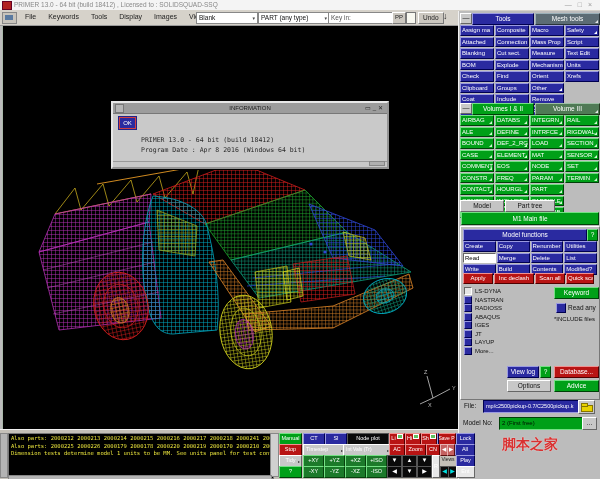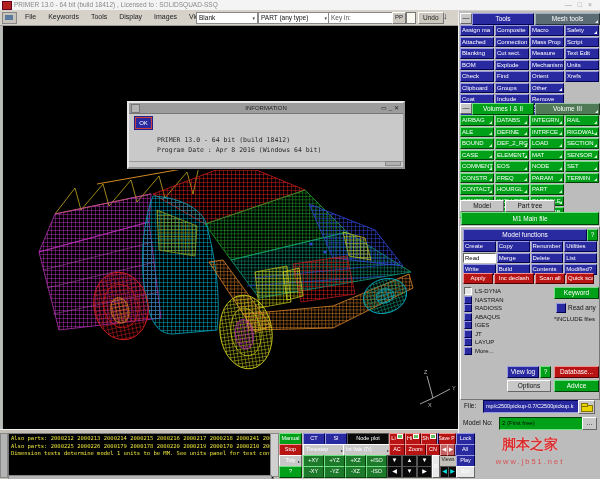--- a/index.html
+++ b/index.html
@@ -27,21 +27,21 @@
   #pp-btn{background:#ccc8c0;border:1px solid;border-color:#fff #777 #777 #fff;font-size:6px;
           height:10px;line-height:9px;padding:0 2px;color:#222;}
   #page-ic{width:8px;height:10px;background:#f8f8f0;border:1px solid #777;}
   #undo-btn{background:#ccc8c0;border:1px solid;border-color:#fff #777 #777 #fff;font-size:6.5px;
           height:10px;line-height:9px;padding:0 4px;color:#222;}
 
   
   #canvas{left:2px;top:26px;width:456px;height:403px;background:#000;border-left:1px solid #aab8aa;}
 
   
-  #dialog{left:124px;top:75px;width:274px;height:64px;background:#c9c9c9;
+  #dialog{left:108px;top:75px;width:274px;height:64px;background:#c9c9c9;
           border:2px outset #e8e8e8;box-shadow:1px 1px 0 #000;}
   #dialog-title{left:0;top:0;width:100%;height:10px;background:#9c9c9c;color:#1a1a1a;
                 font-size:6px;text-align:center;line-height:10px;border-bottom:1px solid #777;}
   #dialog-controls{right:2px;top:1px;font-size:6px;color:#222;letter-spacing:2px;}
   #dialog-grip{left:2px;top:1px;width:7px;height:7px;border:1px solid #777;background:#b5b5b5;}
   #dialog-ok{left:6px;top:14px;width:15px;height:10px;background:#2a2aa0;color:#fff;font-size:6px;
              text-align:center;line-height:10px;border:1px solid #d04040;outline:1px solid #22228a;}
   .dialog-line{left:28px;color:#2a2a2a;font-family:"DejaVu Sans Mono",monospace;font-size:6.5px;}
   #dialog-foot{left:0;bottom:0;width:100%;height:5px;border-top:1px solid #9a9a9a;}
   #dialog-resize{right:2px;bottom:1px;width:14px;height:3px;background:#b0b0b0;border:1px solid #888;}
@@ -424,21 +424,20 @@
     </div>
 
     <span class="lab" style="left:5px;top:391px;">File:</span>
     <div id="file-input" class="abs">mp/c2500pickup-0.7/C2500pickup.k</div>
     <div id="folder-icon" class="abs"></div>
     <span class="lab" style="left:4px;top:408px;">Model No:</span>
     <div id="modelno-field" class="abs nowrap">2 (First free)</div>
     <div id="browse-btn" class="btn b-gray">...</div>
 
     <div id="watermark1" class="abs">脚本之家</div>
-    <div id="watermark2" class="abs">www.jb51.net</div>
   </div>
 
   <div id="bottomstrip" class="abs">
     <div id="console-scroll-l" class="abs"></div>
     <div id="console" class="abs">
         <div>Also parts:  2000212 2000213 2000214 2000215 2000216 2000217 2000218 2000241 2000170</div>
         <div>Also parts:  2000225 2000226 2000179 2000178 2000220 2000219 2000170 2000210 2000227</div>
         <div>Dimension tests determine model 1 units to be MM.  See units panel for test configuration</div>
       </div>
     <div id="console-scroll-r" class="abs"></div>

